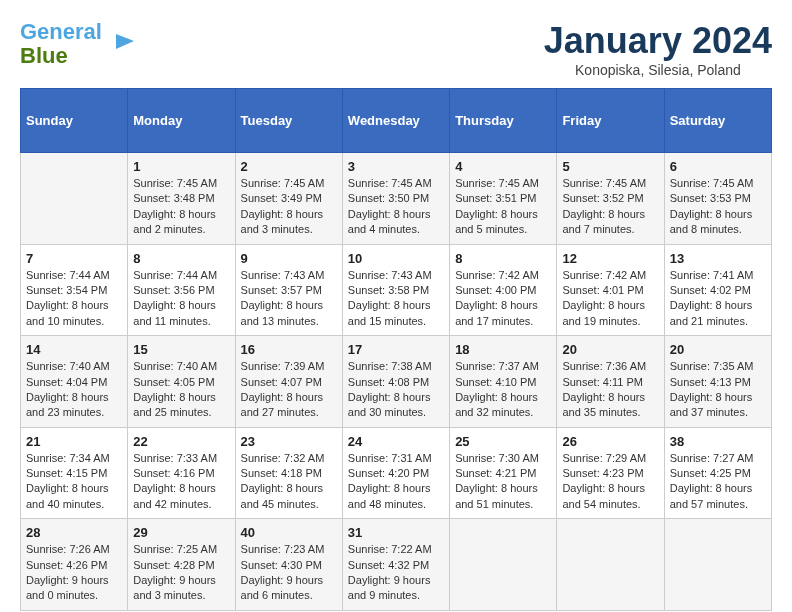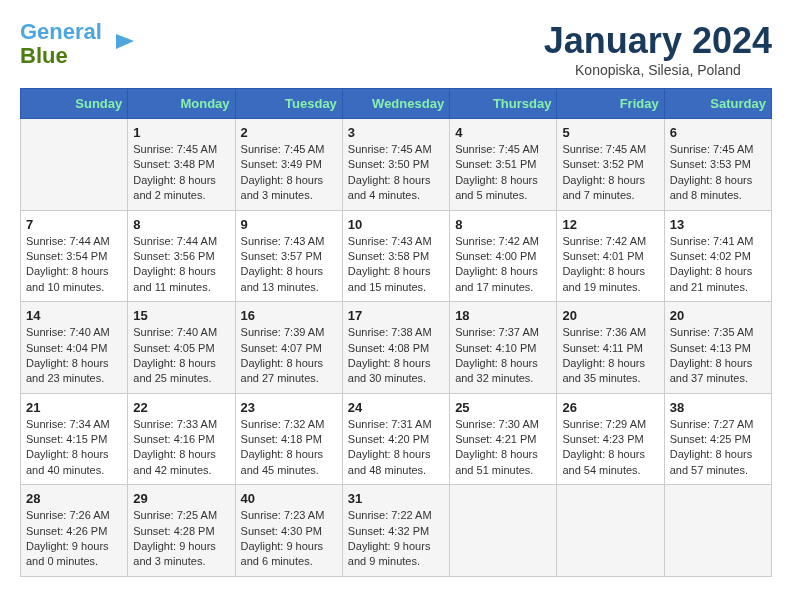--- a/index.html
+++ b/index.html
@@ -46,23 +46,23 @@
       font-size: 14px;
       color: #444;
     }
     .calendar {
       width: 100%;
       border-collapse: collapse;
       font-size: 11px;
     }
     .calendar thead tr th {
       background-color: #3a6bbf;
-      color: #86efac;
-      padding: 7px 5px;
-      text-align: right;
+      color: #ffffff;
+      padding: 24px 5px;
+      text-align: left;
       font-size: 13px;
       font-weight: bold;
       border: 1px solid #2a5aaf;
     }
     .calendar tbody tr td {
       border: 1px solid #ccc;
       padding: 6px 5px;
       vertical-align: top;
       width: 107px;
       min-height: 80px;

